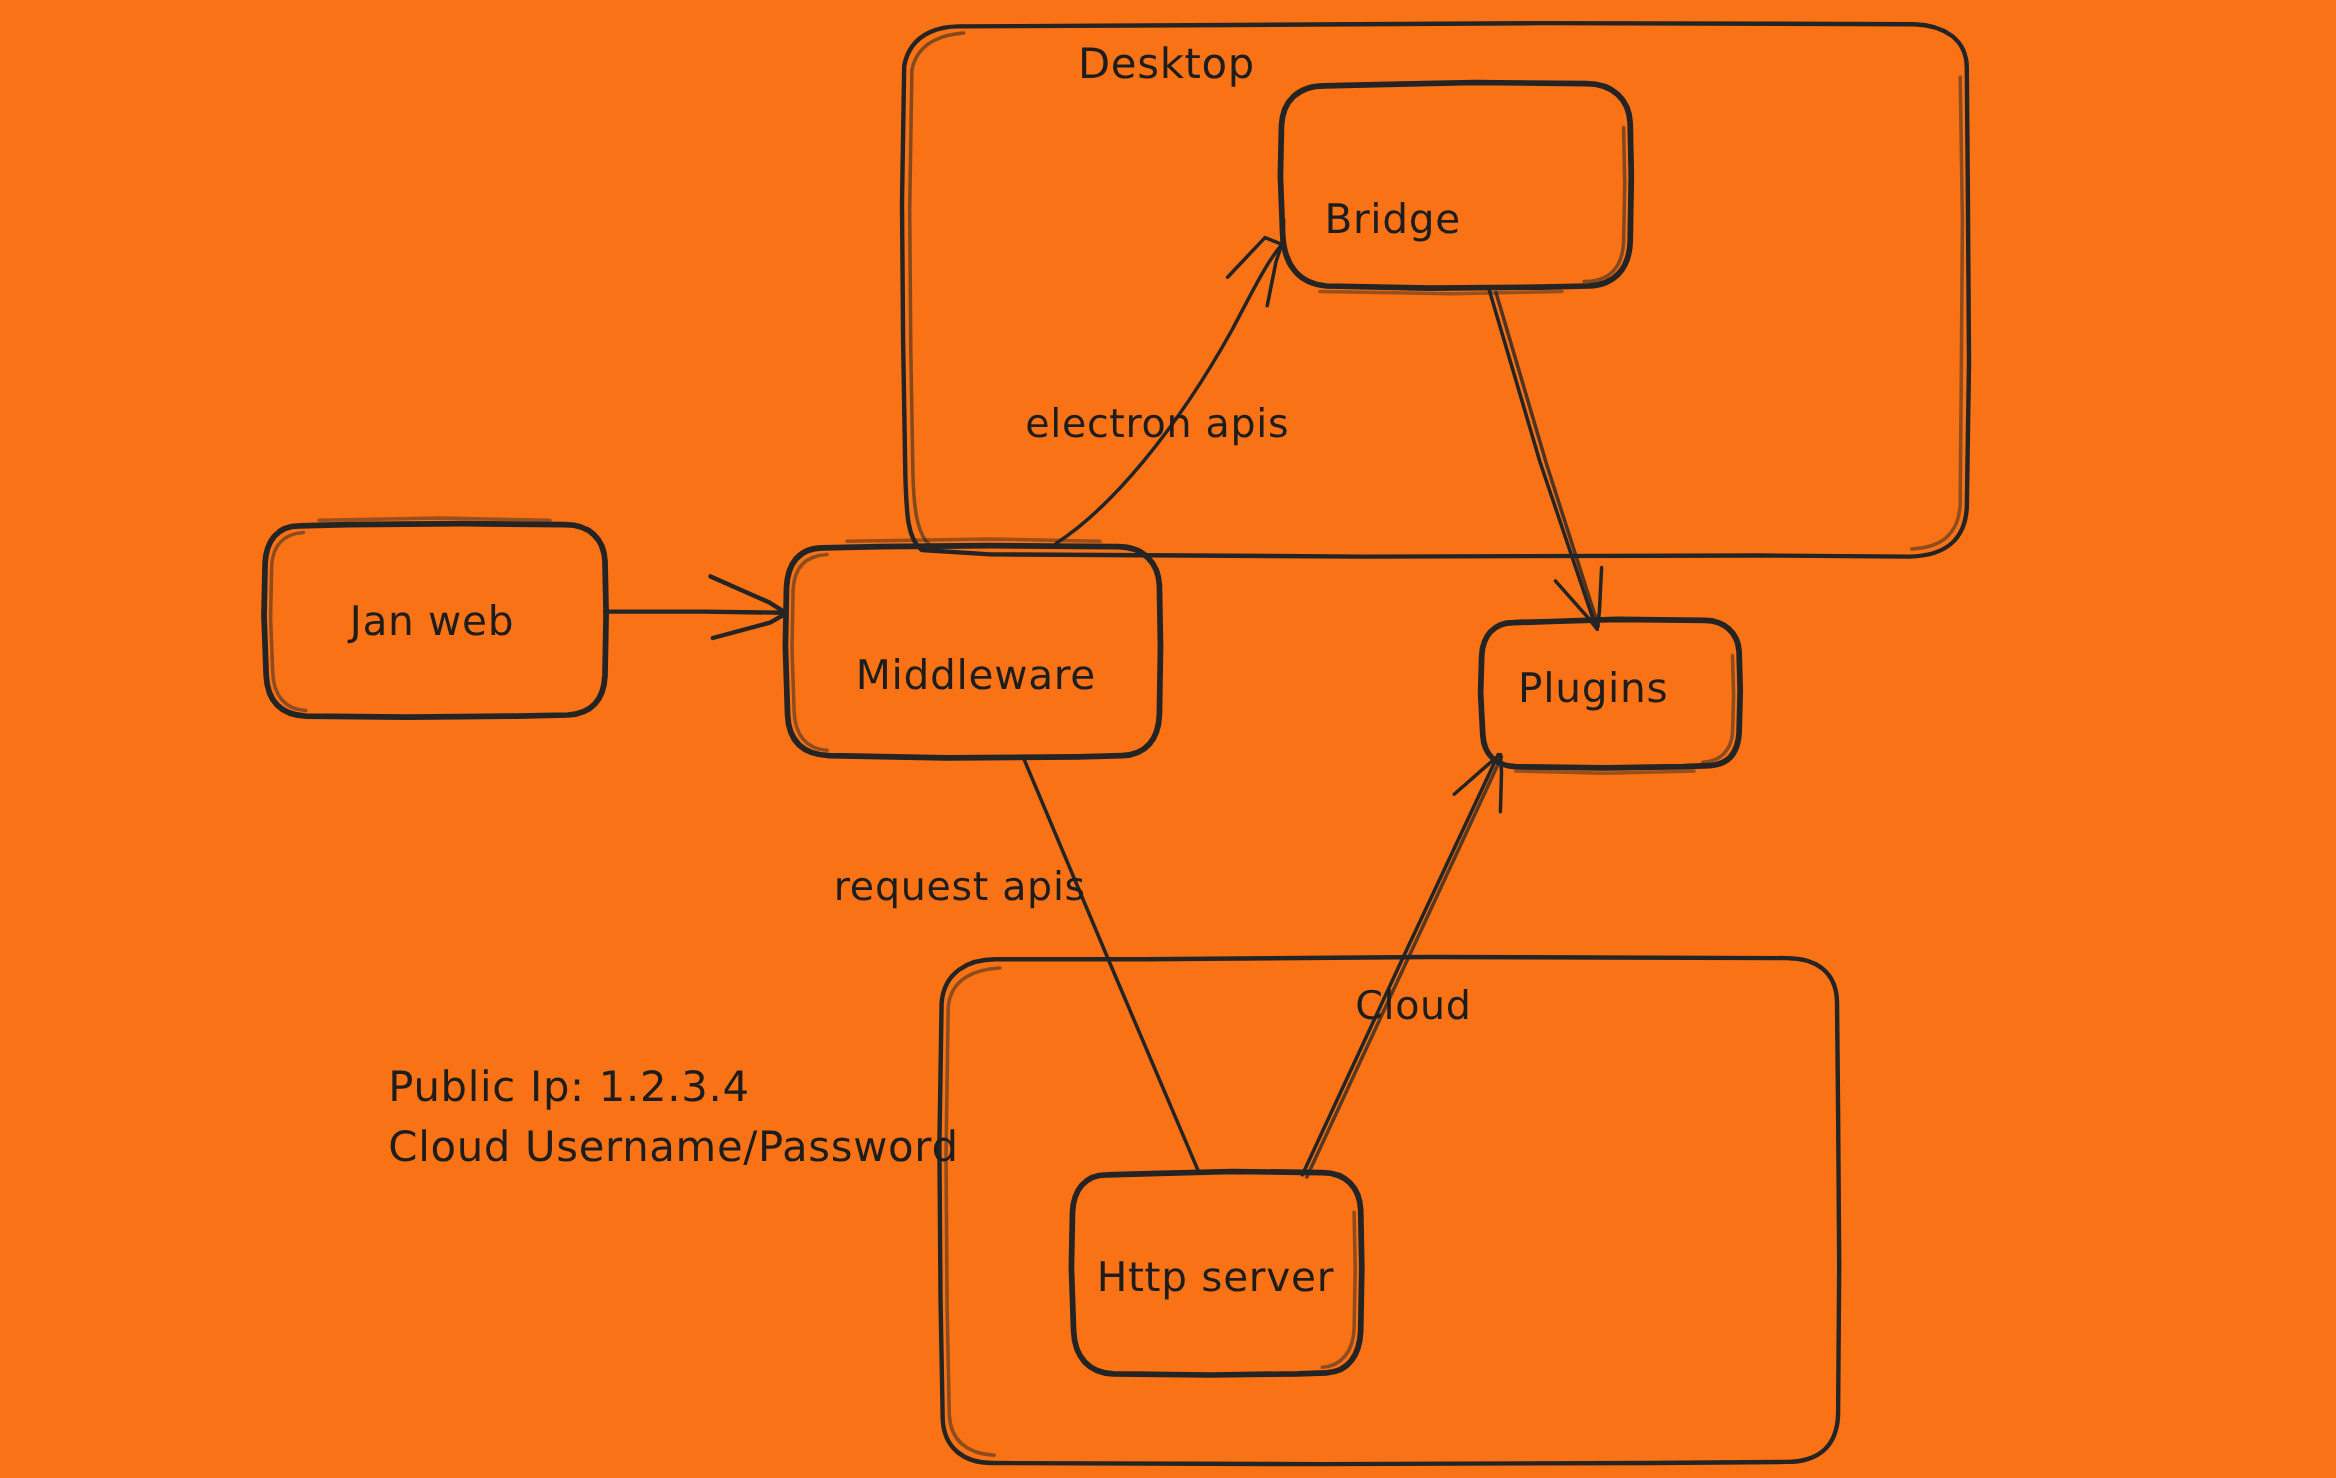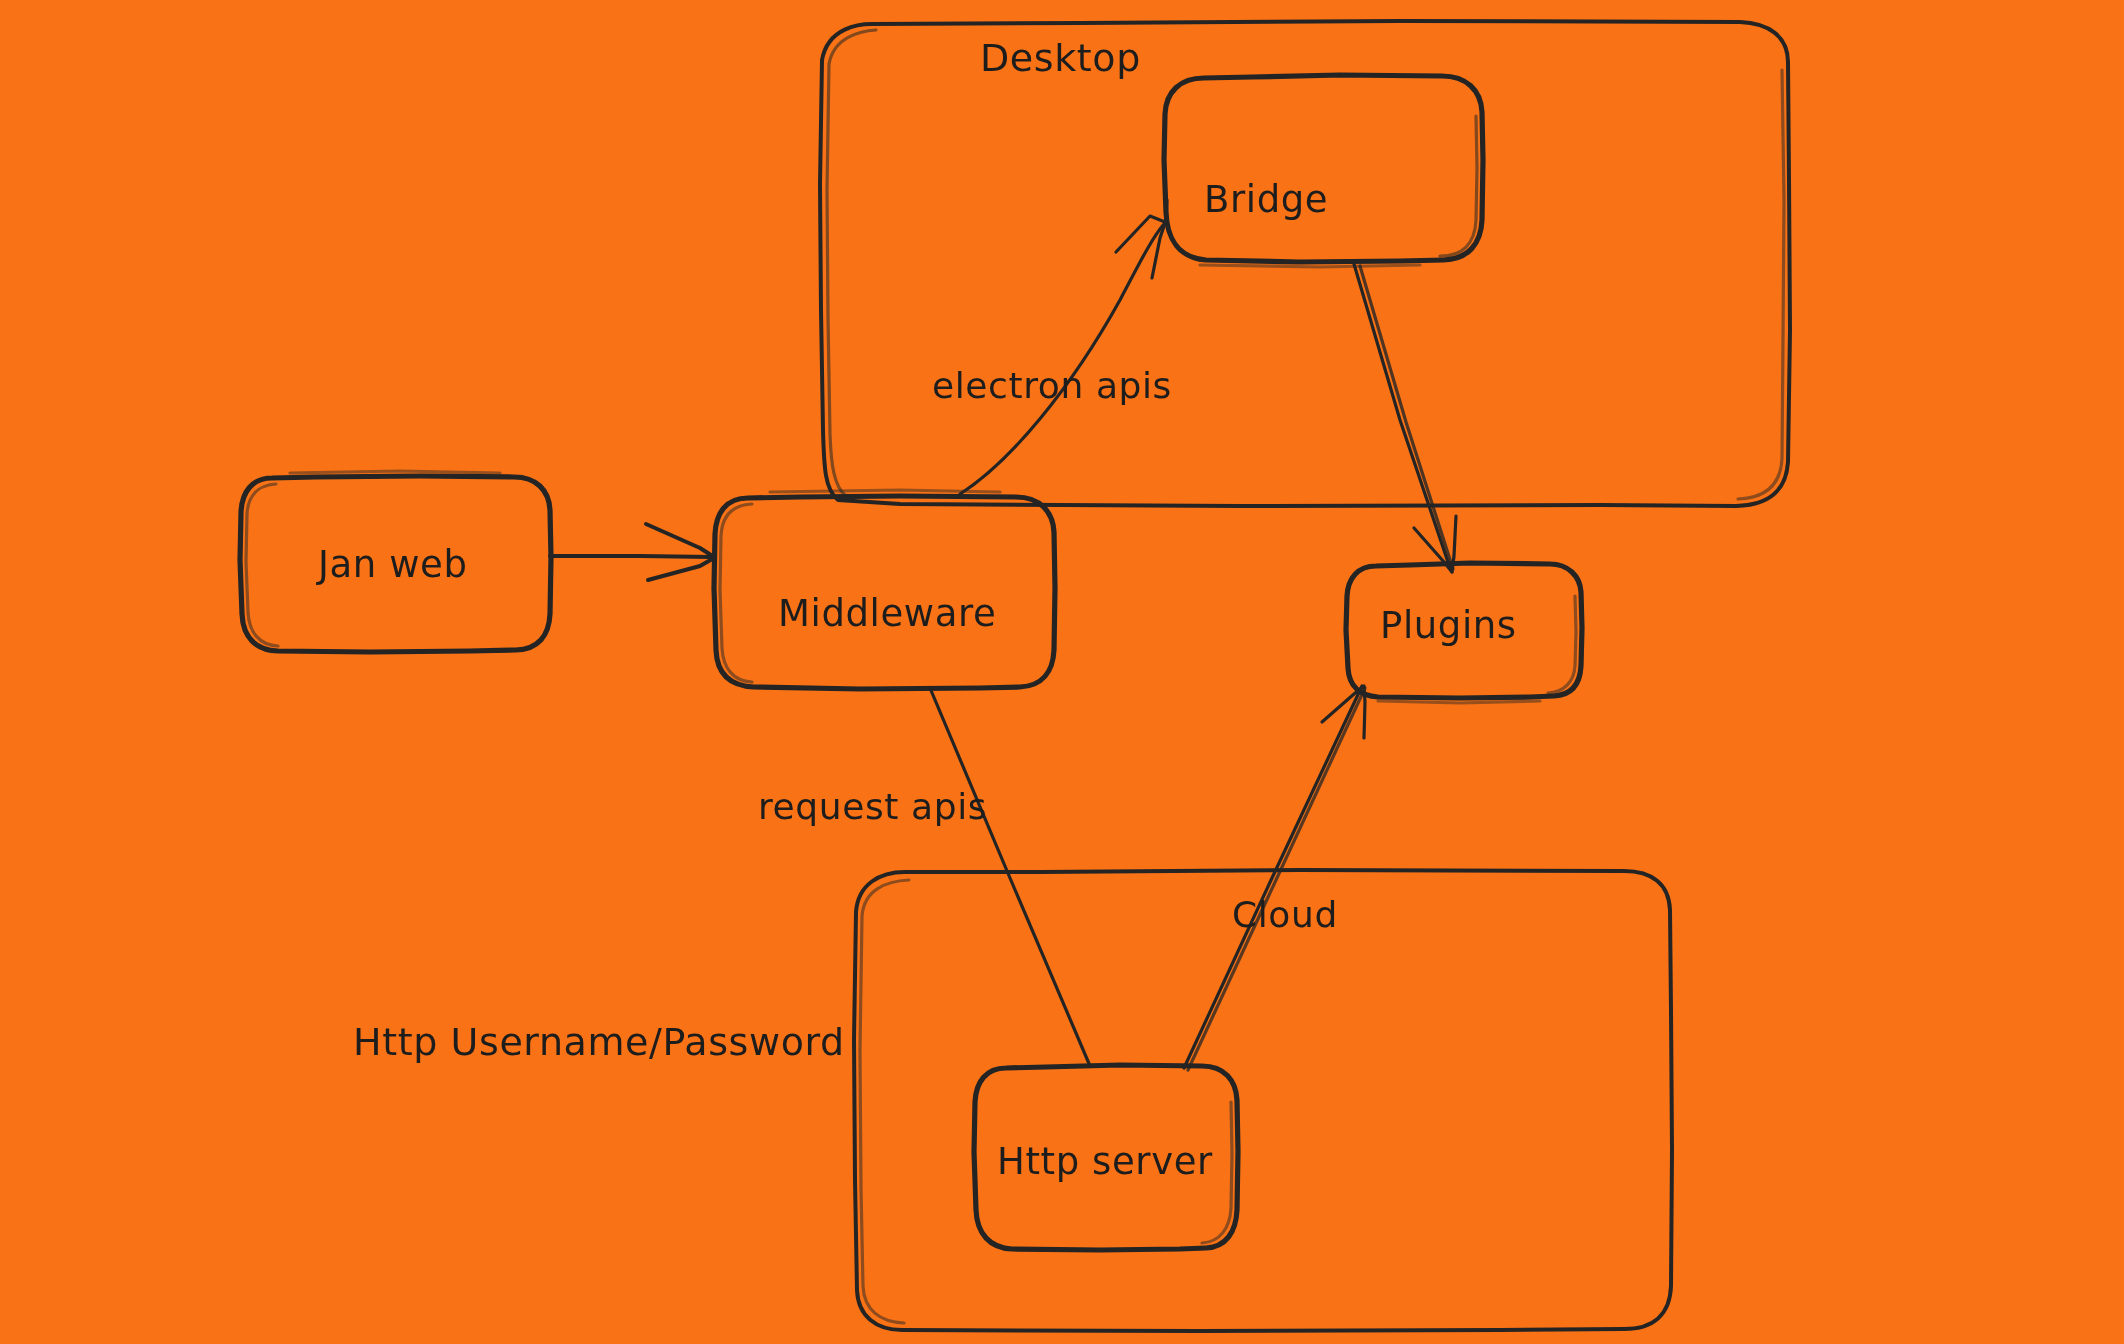--- a/index.html
+++ b/index.html
@@ -270,16 +270,17 @@
   <div class="hand-text t-node" style="left:1368px; top:604px;margin-left:12px;">Plugins</div>
 
   <div class="hand-text t-node" style="left:997px; top:1140px;">Http server</div>
 
   <div class="hand-text t-edge" style="left:932px; top:340px;margin-top:25px;">electron apis</div>
 
   <div class="hand-text t-edge" style="left:758px; top:786px;">request apis</div>
 
   <div class="hand-text t-edge" style="left:1232px; top:894px;">Cloud</div>
 
-
-  <div class="hand-text t-note" style="left:353px; top:1016px;">Http Username/Password</div>
+  <div class="hand-text t-note" style="left:353px; top:962px;">Public Ip: 1.2.3.4</div>
+
+  <div class="hand-text t-note" style="left:353px; top:1016px;">Cloud Username/Password</div>
 
 </div>
 
 </body></html>

